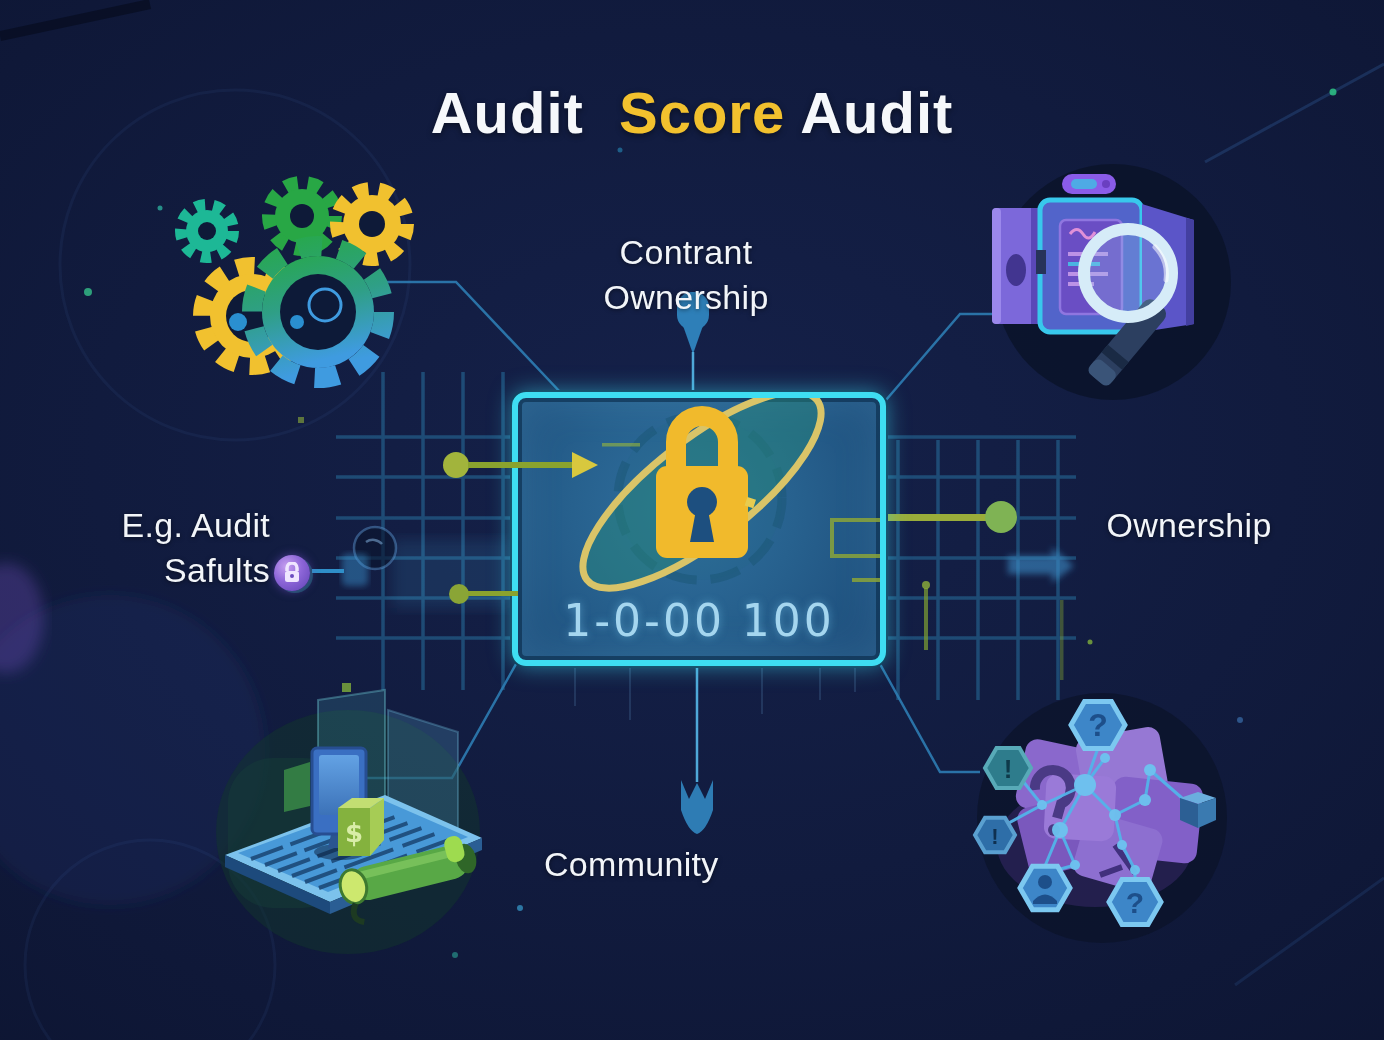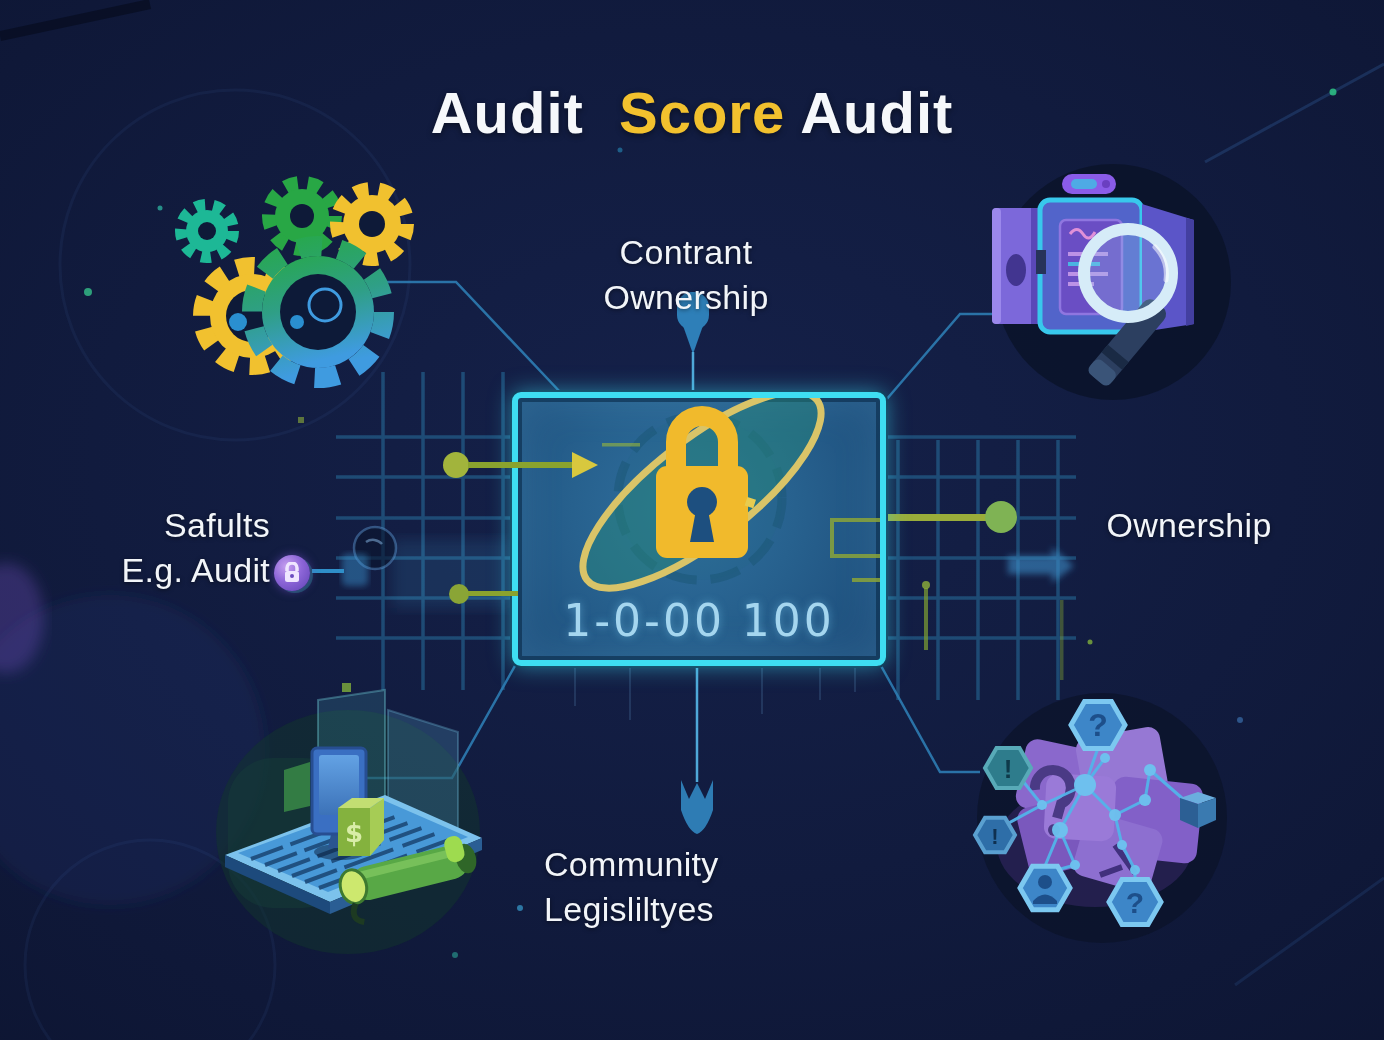--- a/index.html
+++ b/index.html
@@ -36,21 +36,21 @@
     position:absolute;left:274px;top:555px;width:36px;height:36px;z-index:7;
     border-radius:50%;
     background:radial-gradient(circle at 35% 32%, #c7a0f0 0%, #8d66d8 45%, #5e41b4 100%);
     box-shadow:0 0 10px rgba(120,80,210,.55), 3px 2px 0 0 rgba(40,170,160,.35);
   }
   .badge svg{position:absolute;left:8px;top:7px;}
 
   
   .panel{
     position:absolute;left:512px;top:392px;width:374px;height:274px;
-    box-sizing:border-box;border-radius:9px;border:6px solid #3edef2;
+    box-sizing:border-box;border-radius:14px;border:6px solid #3edef2;
     background:radial-gradient(circle at 46% 42%, #30709f 0%, #27618e 45%, #1c4a78 100%);
     box-shadow:
       0 0 22px rgba(62,220,242,.55),
       0 0 0 2px #0a2440,
       inset 0 0 0 4px rgba(8,40,70,.6),
       inset 0 0 46px rgba(130,210,245,.18);
     z-index:4;
   }
   .score{
     position:absolute;left:0;bottom:14px;width:100%;text-align:center;
@@ -388,33 +388,32 @@
   <h1 class="title">
     <span>Audit </span><span class="accent">Score</span><span> Audit</span>
   </h1>
 
   <div class="label label-top">
     <div>Contrant</div>
     <div>Ownership</div>
   </div>
 
   <div class="label label-left">
+    <div>E.g. Audit</div>
     <div>Safults</div>
-    <div>E.g. Audit</div>
   </div>
   <div class="badge">
     <svg width="20" height="22" viewBox="0 0 20 22">
       <path d="M5 9 V6 a5 5 0 0 1 10 0 V9" stroke="#efe6ff" stroke-width="3.5" fill="none"></path>
       <rect x="3" y="9" width="14" height="11" rx="2.5" fill="#efe6ff"></rect>
       <circle cx="10" cy="14" r="2" fill="#6a4cc0"></circle>
     </svg>
   </div>
 
   <div class="label label-right">
     <div>Ownership</div>
   </div>
 
   <div class="label label-bottom">
     <div>Community</div>
-    <div>Legisliltyes</div>
   </div>
 
 </div>
 
 </body></html>

